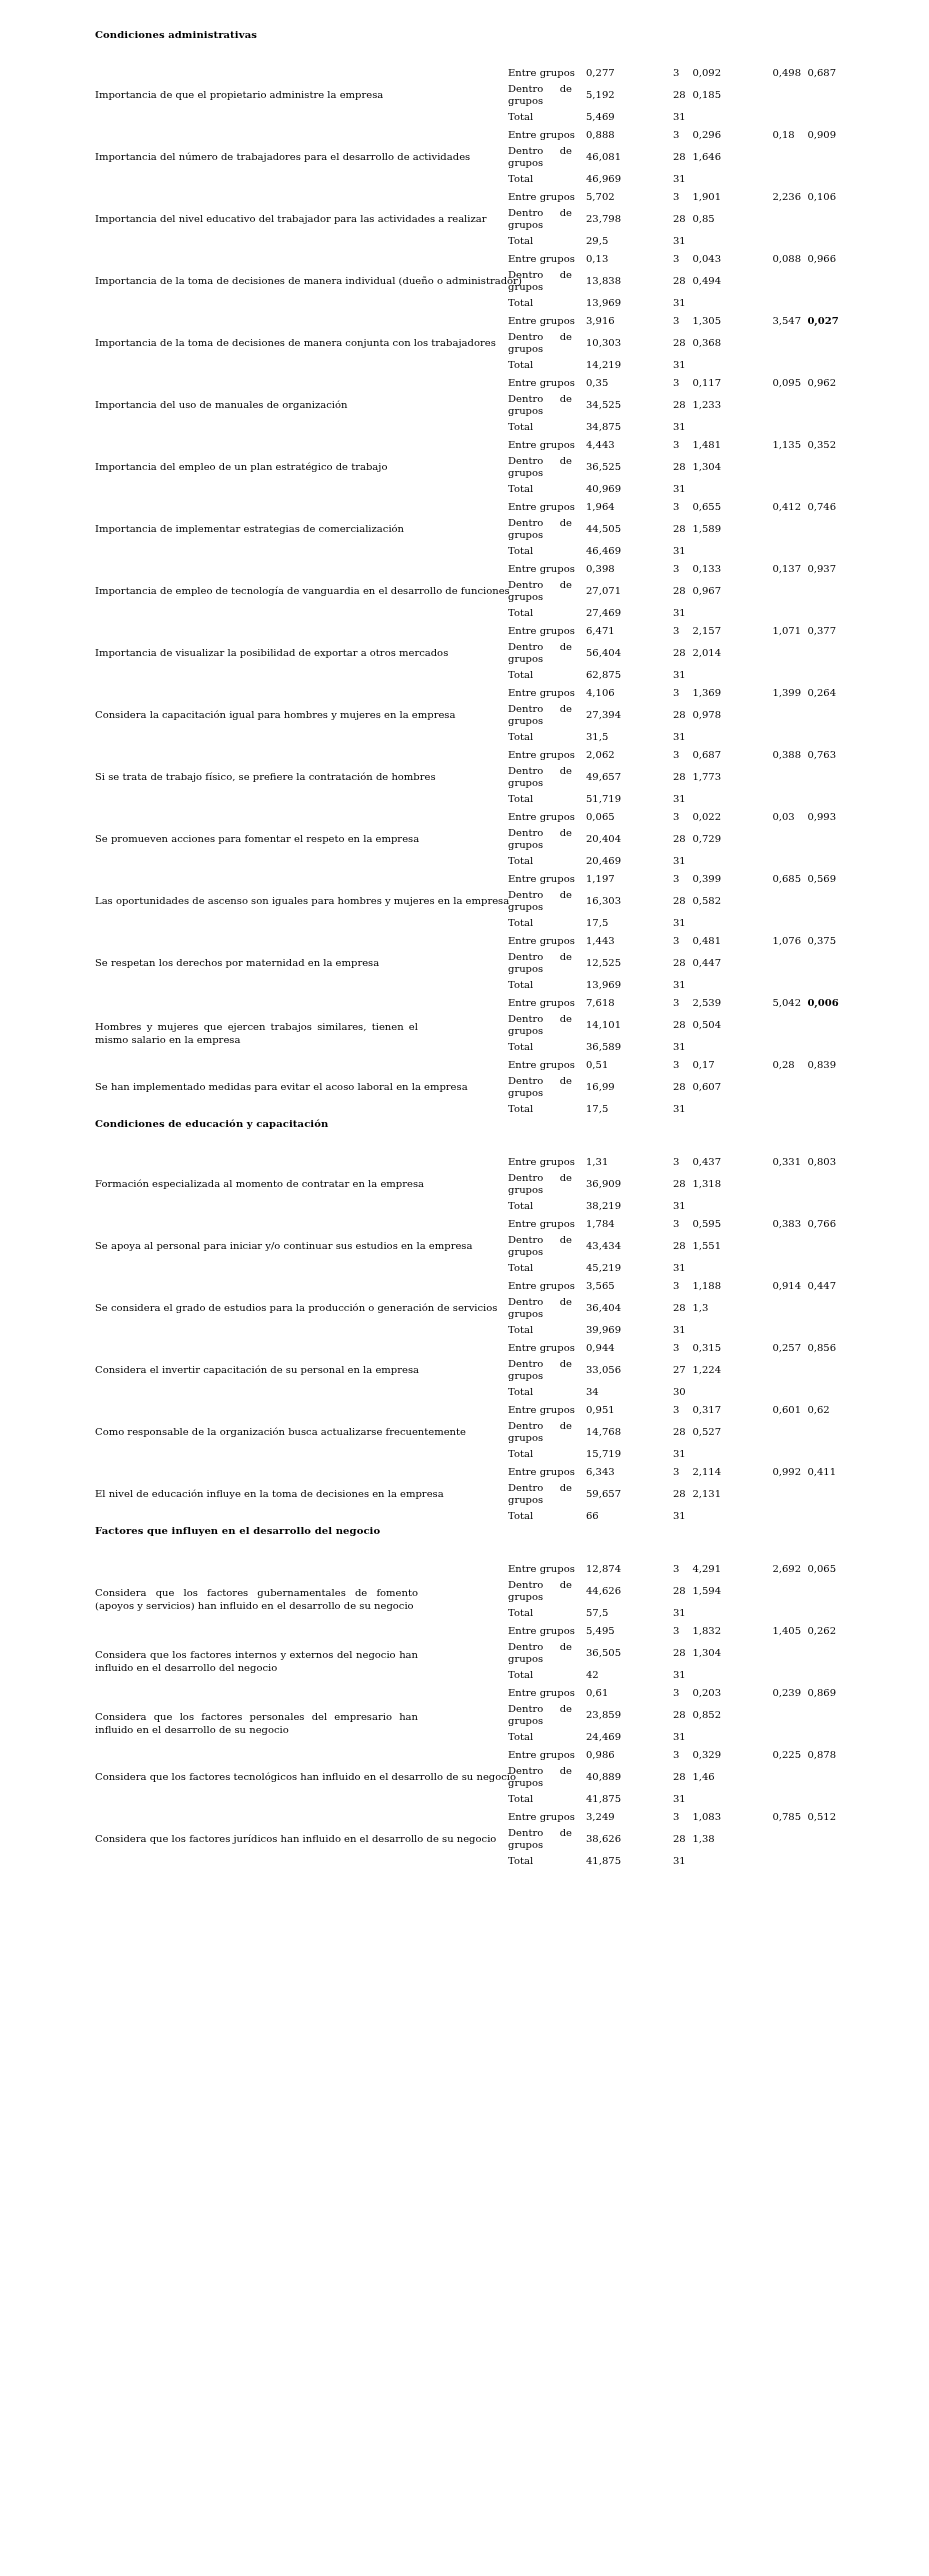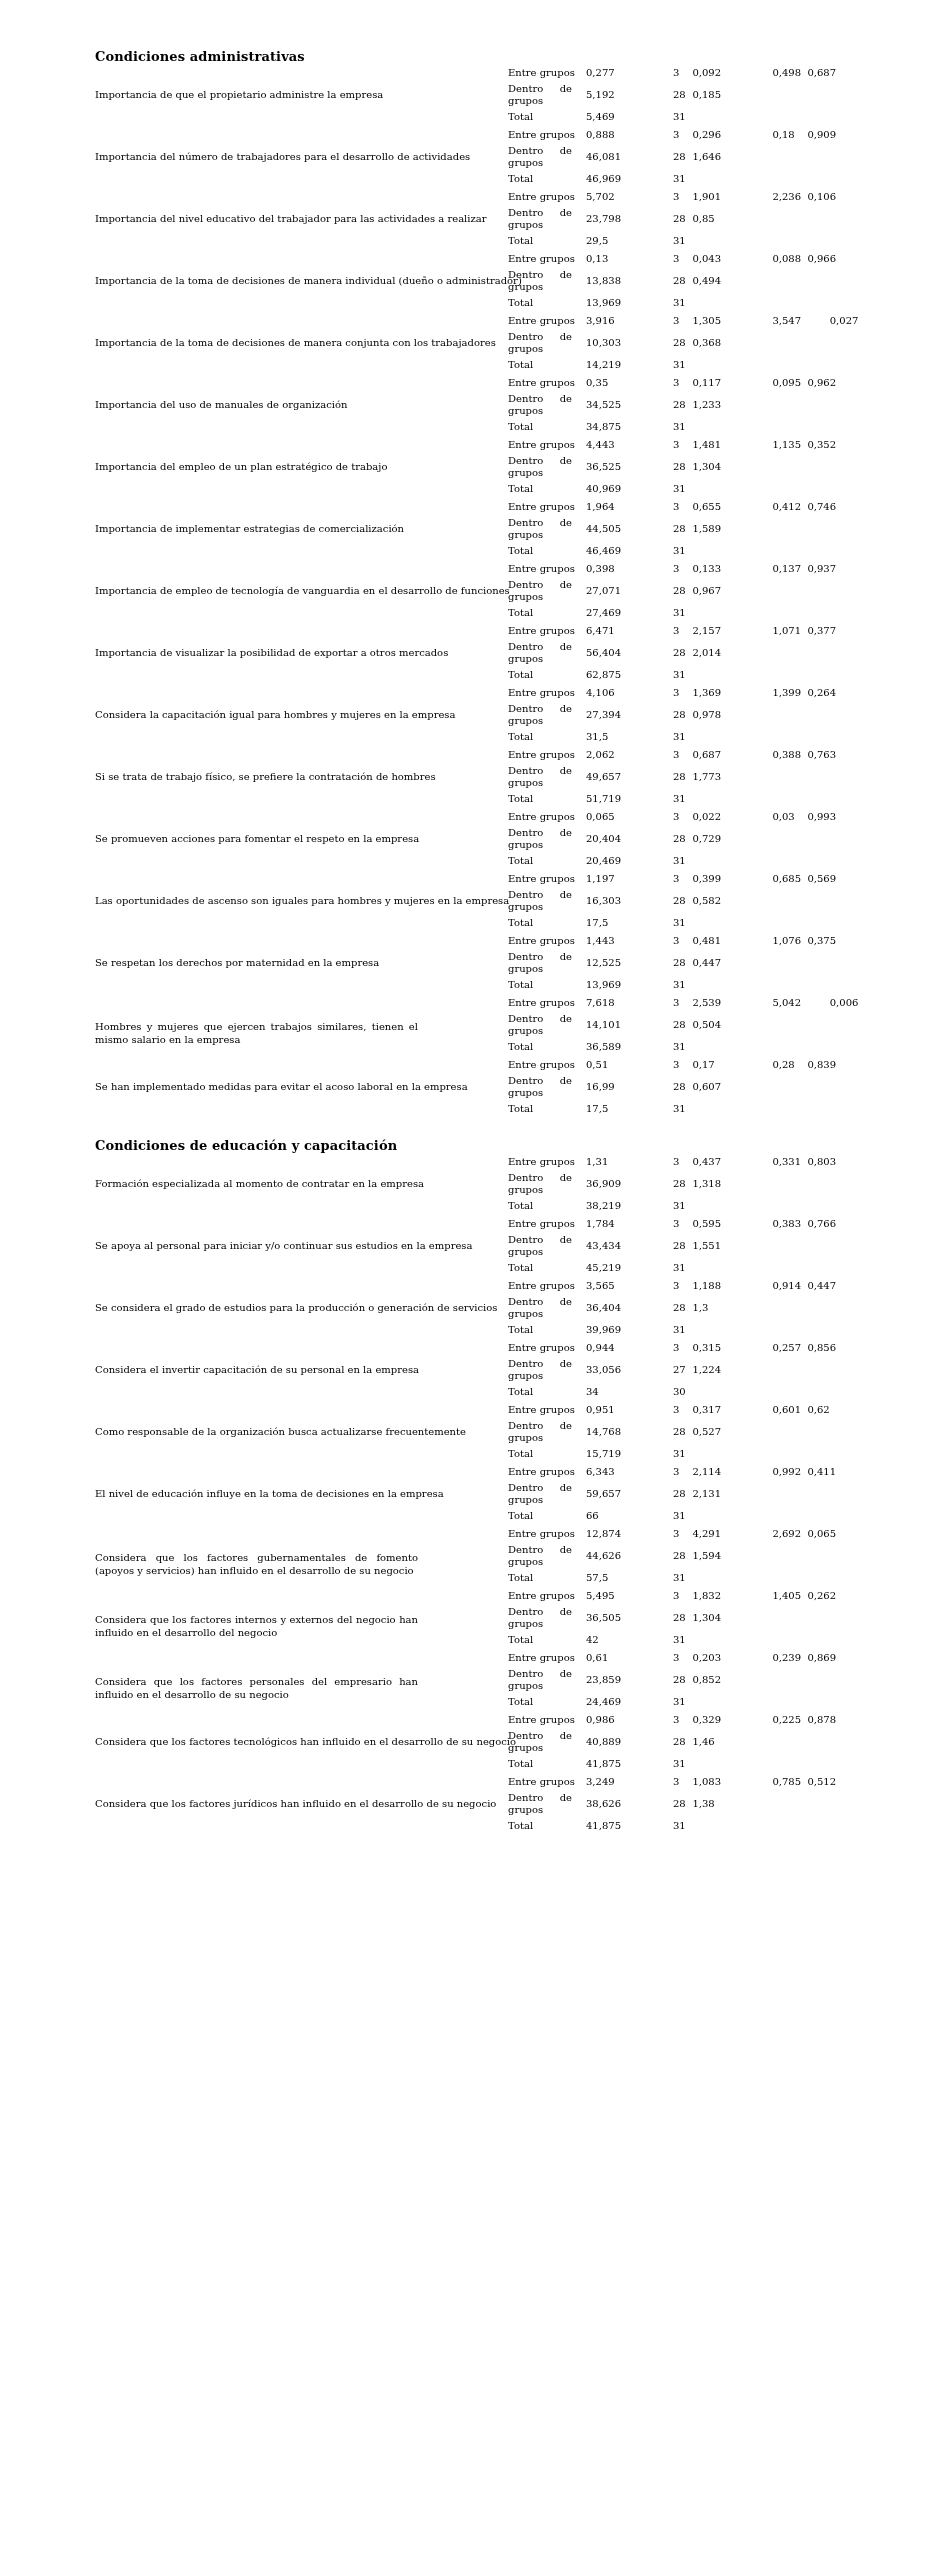--- a/index.html
+++ b/index.html
@@ -34,23 +34,23 @@
     font-size: 10px;
     line-height: 13px;
     text-align: center;
     align-self: center;
     white-space: pre-line;
   }
   
   .section-title {
     height: 35px;
     display: flex;
-    align-items: flex-end;
+    align-items: flex-start;
     font-weight: bold;
-    font-size: 13px;
+    font-size: 10px;
     letter-spacing: 0.1px;
   }
   
   .item {
     display: grid;
     grid-template-columns: 413px 78px 87px 19.4px 80px 35px 51px;
     grid-template-rows: 18px 26px 18px;
   }
   .cell {
     font-size: 10px;
@@ -75,21 +75,21 @@
   .rt-total  { grid-column: 2; grid-row: 3; }
   .dentro-line1 { display: flex; justify-content: space-between; }
   .r1 { grid-row: 1; }
   .r2 { grid-row: 2; }
   .r3 { grid-row: 3; }
   .c-ss  { grid-column: 3; }
   .c-gl  { grid-column: 4; }
   .c-ms  { grid-column: 5; }
   .c-f   { grid-column: 6; }
   .c-sig { grid-column: 7; }
-  .bold { font-weight: normal; text-align: right; }
+  .bold { font-weight: bold; }
 </style>
 </head>
 <body>
 
 <div class="page">
   <div id="table-body">
   <div class="section-title">
         <span>Condiciones administrativas</span>
       </div>
 
@@ -712,20 +712,23 @@
     <div class="cell r1 c-sig">0,411</div>
 
     <div class="cell r2 c-ss">59,657</div>
     <div class="cell r2 c-gl">28</div>
     <div class="cell r2 c-ms">2,131</div>
 
     <div class="cell r3 c-ss">66</div>
     <div class="cell r3 c-gl">31</div>
   </div>
 
+  <div class="section-title">
+        <span>Factores que influyen en el desarrollo del negocio</span>
+      </div>
 
   <div class="item">
     <div class="cell item-label wrap">Considera que los factores gubernamentales de fomento (apoyos y servicios) han influido en el desarrollo de su negocio</div>
 
     <div class="cell rt-entre">Entre grupos</div>
     <div class="cell rt-dentro">
       <span class="dentro-line1">
             <span>Dentro</span>
             <span>de</span>
           </span>

